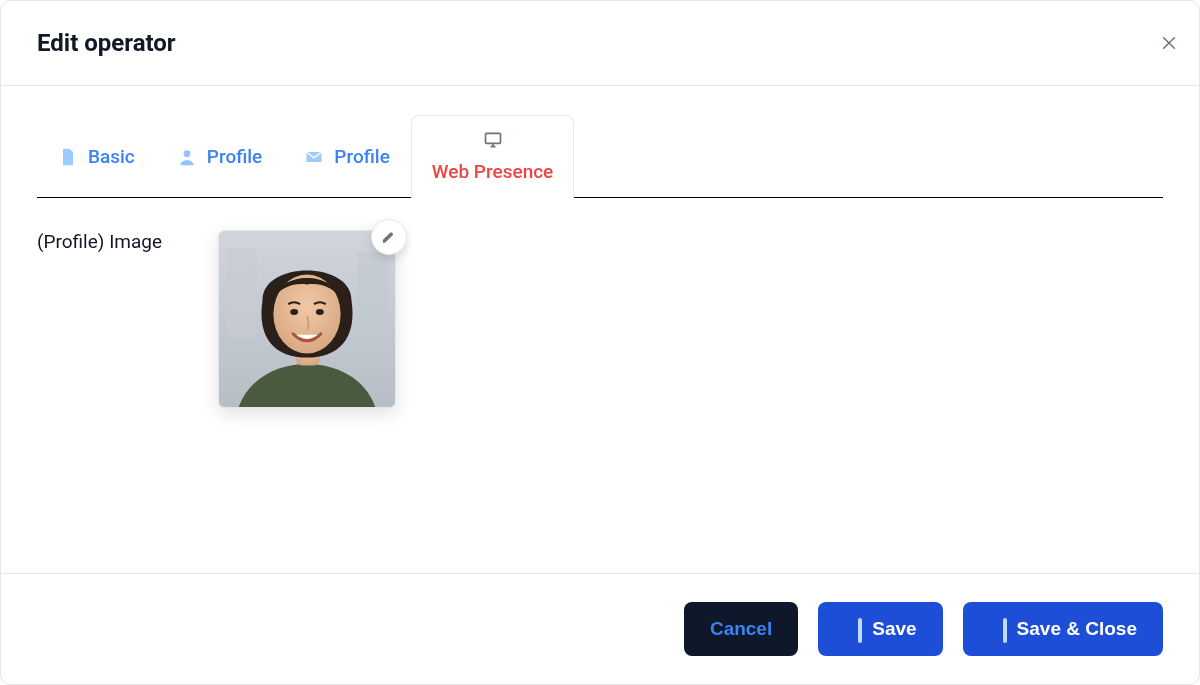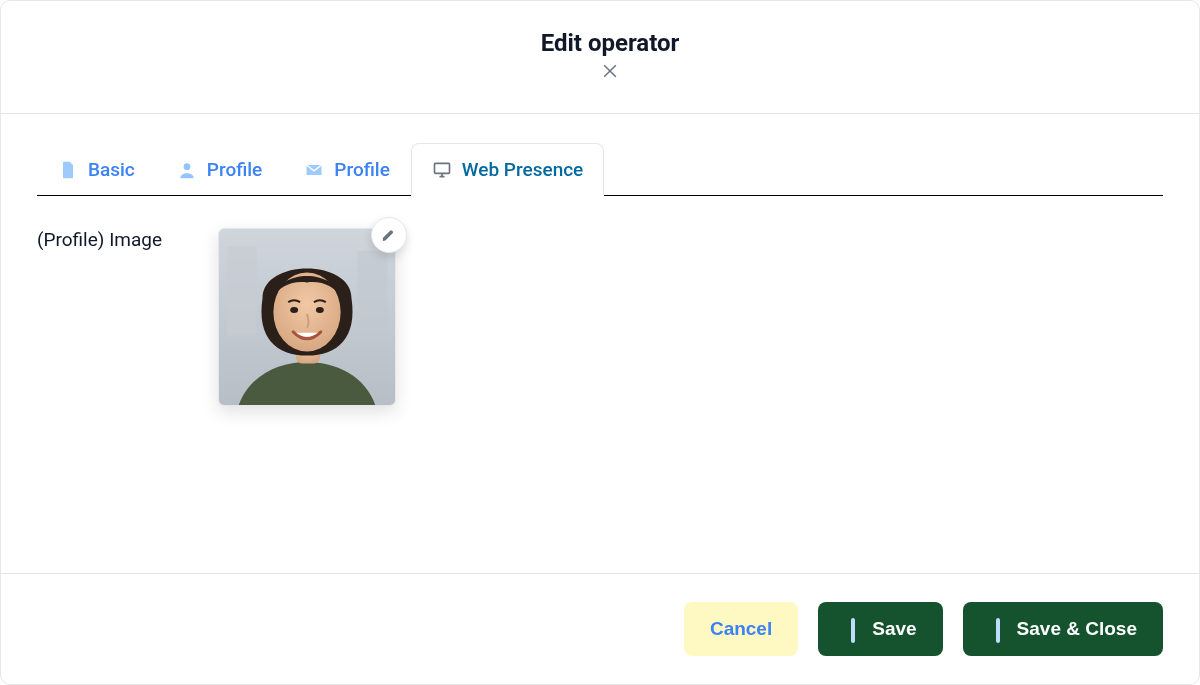--- a/index.html
+++ b/index.html
@@ -4,44 +4,44 @@
 <style>
   * { box-sizing: border-box; margin: 0; padding: 0; }
   html, body { width: 1200px; height: 685px; font-family: -apple-system, BlinkMacSystemFont, "Segoe UI", Roboto, Helvetica, Arial, sans-serif; }
   body { background: #ffffff; border: 1px solid #e5e7eb; border-radius: 10px; position: relative; overflow: hidden; }
 
   
   .modal-header {
     display: flex; align-items: center; justify-content: space-between;
     padding: 28px 16px 28px 36px;
     border-bottom: 1px solid #e5e7eb;
-    flex-direction: column;
   }
   .modal-title { font-size: 24px; font-weight: 700; color: #111827; }
   .close-btn { width: 28px; height: 28px; display: flex; align-items: center; justify-content: center; cursor: pointer; color: #6b7280; }
   .close-btn svg { width: 20px; height: 20px; stroke: currentColor; stroke-width: 1.8; fill: none; }
 
   
   .tabs-wrap { padding: 0 36px; }
   .tabs {
     display: flex; gap: 0; border-bottom: 1px solid #000000;
     margin-top: 28px;
   }
   .tab {
     display: flex; align-items: center; gap: 10px;
     padding: 14px 20px; cursor: pointer;
     font-size: 19px; font-weight: 500;
     color: #3b82f6; border: 1px solid transparent;
     position: relative; top: 1px; border-radius: 8px 8px 0 0;
   }
   .tab svg, .tab .ticon { width: 20px; height: 20px; color: #93c5fd; }
   .tab.active {
-    color: #0369a1;
+    color: #ef4444;
     border: 1px solid #e5e7eb; border-bottom-color: #ffffff;
     background: #ffffff;
+    flex-direction: column;
   }
   .tab.active svg, .tab.active .ticon { color: #6b7280; }
 
   
   .content { padding: 32px 36px 0 36px; display: flex; align-items: flex-start; gap: 56px; }
   .field-label { font-size: 19px; color: #111827; }
   .avatar-wrap { position: relative; width: 178px; height: 178px; border: 1px solid #e5e7eb; border-radius: 6px; background: #f3f4f6; box-shadow: 0 6px 18px rgba(0,0,0,0.12); }
   .avatar-svg { width: 100%; height: 100%; display: block; border-radius: 5px; }
   .edit-badge {
     position: absolute; top: -12px; right: -12px;
@@ -54,22 +54,22 @@
   .edit-badge svg { width: 16px; height: 16px; fill: currentColor; }
 
   
   .modal-footer {
     position: absolute; left: 0; right: 0; bottom: 0;
     border-top: 1px solid #e5e7eb;
     padding: 28px 36px; display: flex; justify-content: flex-end; gap: 20px;
   }
   .btn { display: inline-flex; align-items: center; gap: 10px; padding: 16px 26px; border-radius: 8px; font-size: 19px; font-weight: 600; border: none; cursor: pointer; }
   .btn .b-icon { width: 18px; height: 18px; }
-  .btn-ghost { background: #fef9c3; color: #3b82f6; }
-  .btn-primary { background: #14532d; color: #ffffff; }
+  .btn-ghost { background: #0f172a; color: #3b82f6; }
+  .btn-primary { background: #1d4ed8; color: #ffffff; text-align: right; }
   .btn-primary .b-icon { color: #bfdbfe; }
 
   
   .saveglyph { width: 18px; height: 18px; border: 2px solid currentColor; border-radius: 3px; position: relative; }
   .saveglyph::after { content: ""; position: absolute; left: 3px; right: 3px; bottom: 3px; height: 6px; background: currentColor; opacity: 0.6; border-radius: 1px; }
 </style>
 </head>
 <body>
 
 <div class="modal-header">

